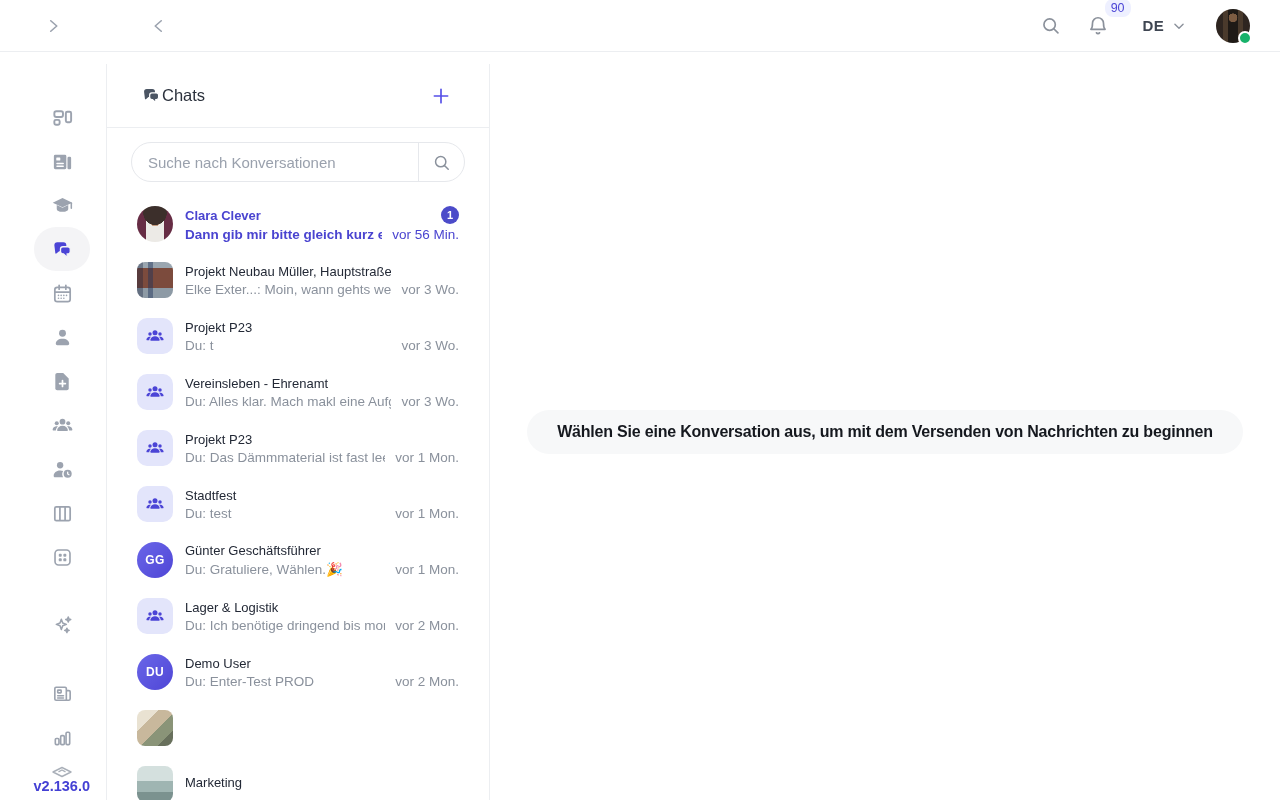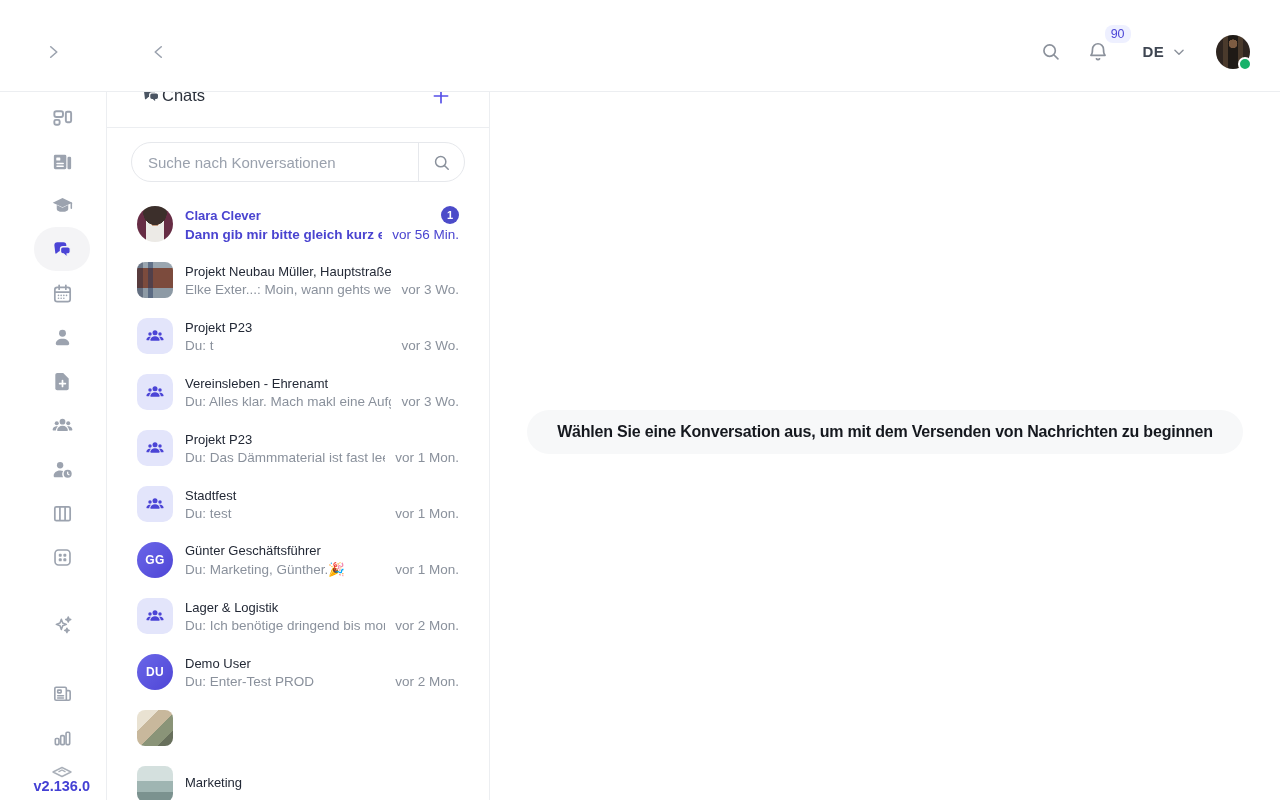--- a/index.html
+++ b/index.html
@@ -1,20 +1,20 @@
 <!DOCTYPE html>
 <html><head>
 <meta charset="utf-8">
 <style>
   * { margin:0; padding:0; box-sizing:border-box; }
   html,body { width:1280px; height:800px; overflow:hidden; background:#fff;
     font-family:"Liberation Sans", sans-serif; }
 
   
-  .topbar { position:absolute; top:12px; left:0; width:1280px; height:80px;
+  .topbar { position:absolute; top:0; left:0; width:1280px; height:52px;
     background:#fff; border-bottom:1px solid #eceef1; display:flex; align-items:center; z-index:5; }
   .tb-left { display:flex; align-items:center; }
   .icon-btn { background:none; border:none; cursor:pointer; display:flex;
     align-items:center; justify-content:center; color:#9ca3af; padding:6px; }
   .tb-expand { margin-left:38px; }
   .tb-back { margin-left:76px; }
   .tb-right { margin-left:auto; display:flex; align-items:center; margin-right:30px; }
   .tb-search { margin-right:14px; color:#8b919b; }
   .bell-wrap { position:relative; margin-right:28px; color:#8b919b; }
   .notif-badge { position:absolute; top:-10px; right:-16px; background:#eef0ff;
@@ -436,21 +436,21 @@
       <div class="c-badge-cell"></div>
       <div class="c-preview">Du: test</div>
       <div class="c-time">vor 1 Mon.</div>
     </div>
   </div>
         <div class="conv">
     <div class="c-avatar av-initials">GG</div>
     <div class="c-grid">
       <div class="c-name">Günter Geschäftsführer</div>
       <div class="c-badge-cell"></div>
-      <div class="c-preview">Du: Marketing, Günther.🎉</div>
+      <div class="c-preview">Du: Gratuliere, Wählen.🎉</div>
       <div class="c-time">vor 1 Mon.</div>
     </div>
   </div>
         <div class="conv">
     <div class="c-avatar av-group">
             <svg viewBox="0 0 24 24" fill="currentColor">
               <circle cx="6" cy="9.6" r="2.1"></circle>
               <circle cx="18" cy="9.6" r="2.1"></circle>
               <circle cx="12" cy="8" r="3"></circle>
               <path d="M12 12.2c3 0 5.2 1.8 5.6 4.4.1.7-.4 1.2-1.1 1.2H7.5c-.7 0-1.2-.5-1.1-1.2.4-2.6 2.6-4.4 5.6-4.4z"></path>

